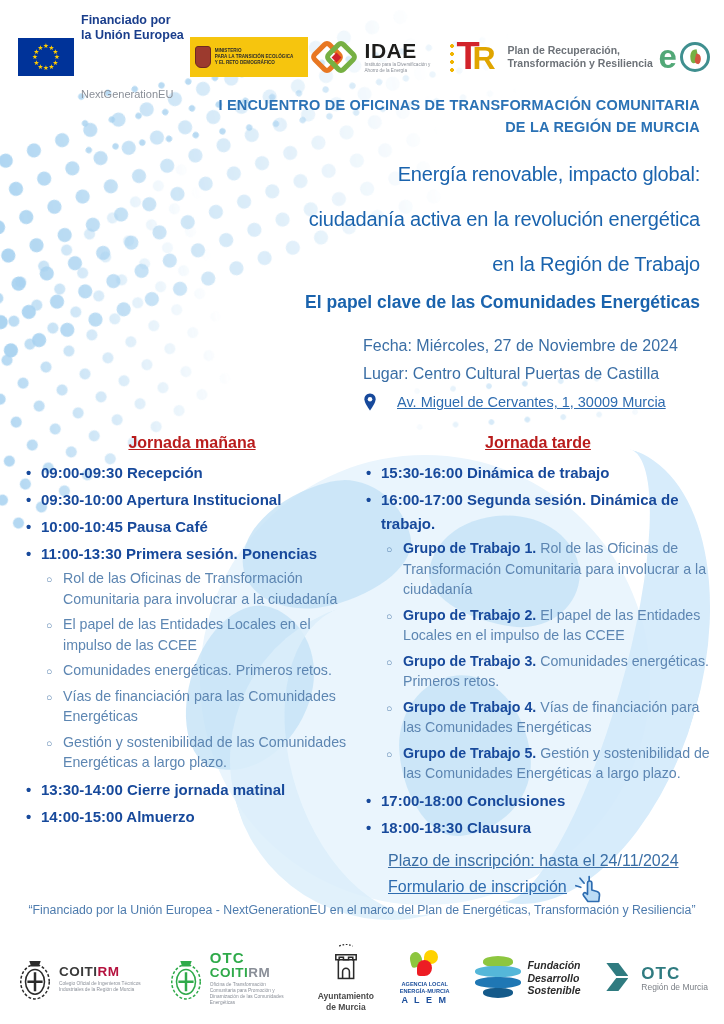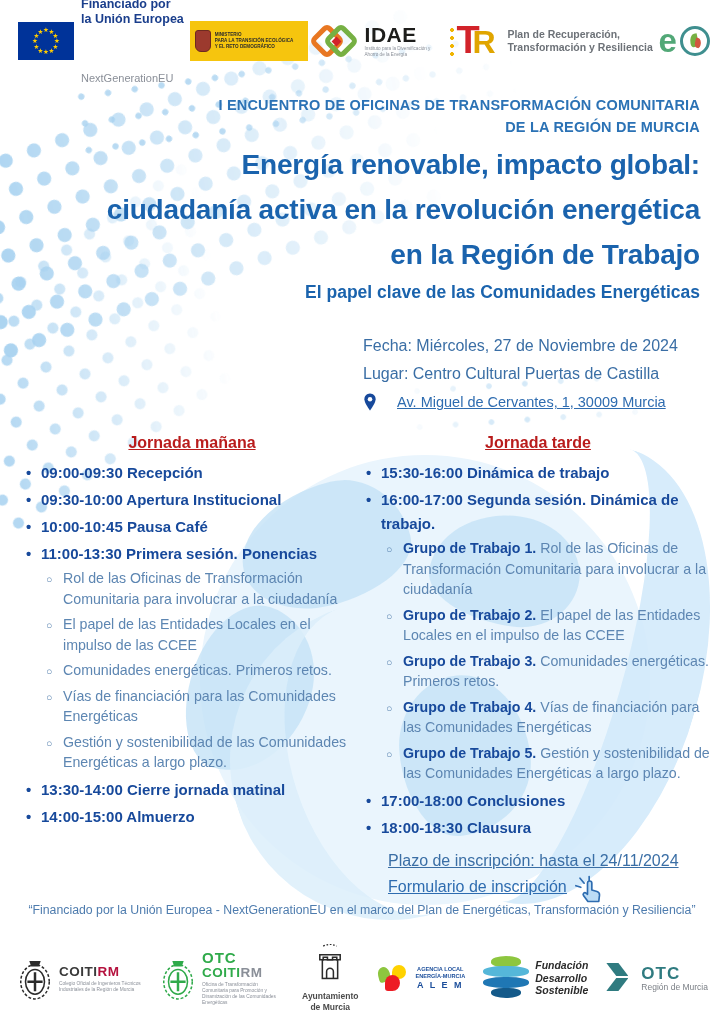--- a/index.html
+++ b/index.html
@@ -61,21 +61,21 @@
   }
   .leaf2 {
     top:600px; left:230px; width:320px; height:320px;
     border-left:62px solid #dcefFB; border-radius:50%;
     transform:rotate(-18deg); opacity:.85;
   }
 
   .content { position:relative; z-index:1; }
 
   
-  .logos-row { position:absolute; top:8px; left:18px; right:14px; height:66px;
+  .logos-row { position:absolute; top:24px; left:18px; right:14px; height:66px;
     display:flex; align-items:center; justify-content:space-between; }
   .logo-item { display:flex; align-items:center; gap:7px; }
   .eu-flag { width:56px; height:38px; background:#003399; flex:0 0 auto; }
   .eu-text .l1, .eu-text .l2 { font-size:12.5px; font-weight:bold; color:#1a3e8c; line-height:15px; }
   .eu-text .l3 { font-size:11px; color:#8a8f98; line-height:15px;margin-top:44px; }
   .ministry-box { width:118px; height:40px; background:#f6c50e; display:flex; align-items:center; padding:3px 5px; gap:4px; }
   .crest { width:16px; height:22px; background:#9c3a2e; border-radius:3px 3px 6px 6px; border:1.5px solid #6e2a20; flex:0 0 auto; }
   .ministry-text div { font-size:4.6px; font-weight:bold; color:#2b2b2b; line-height:6.2px; }
   .idae-mark { position:relative; width:44px; height:40px; flex:0 0 auto; }
   .idae-mark .oct { position:absolute; width:26px; height:26px; border-radius:6px; transform:rotate(45deg); }
@@ -92,21 +92,21 @@
   .prtr-text div { font-size:10.5px; font-weight:bold; color:#6d7278; line-height:13.5px; }
   .eo-mark { display:flex; gap:3px; align-items:center; }
   .eo-e { font-size:33px; font-weight:bold; color:#52a877; line-height:34px; }
   .eo-ring { position:relative; width:30px; height:30px; border:3px solid #3f8f8f; border-radius:50%; }
   .eo-ring .lf1 { position:absolute; left:7px; top:5px; width:8px; height:13px; background:#76b043; border-radius:80% 0 60% 40%; transform:rotate(-12deg); }
   .eo-ring .lf2 { position:absolute; left:12px; top:9px; width:6px; height:10px; background:#d2553f; border-radius:0 80% 40% 60%; transform:rotate(14deg); }
 
   
   .title-zone { position:absolute; top:94px; left:0; right:24px; text-align:right;padding-left:20px; }
   .kicker { font-size:14.5px; font-weight:bold; color:#2b72b5; line-height:22px; letter-spacing:.2px; }
-  .main-title { margin-top:4px; font-size:28px; font-weight:bold; color:#1a63ad; line-height:45px; letter-spacing:-.2px; }
+  .main-title { margin-top:14px; font-size:20px; font-weight:normal; color:#1a63ad; line-height:45px; letter-spacing:-.2px; }
   .subtitle { margin-top:5px; font-size:17.5px; font-weight:bold; color:#1a63ad; }
 
   
   .details { position:absolute; top:332px; left:363px; color:#3a6ea5; font-size:16px; line-height:28px; }
   .addr-row { display:flex; align-items:center; gap:20px; }
   .addr-row svg { flex:0 0 auto; }
   a.addr-link { color:#2e6cb0; font-size:14.5px; text-decoration:underline; }
 
   
   .col { position:absolute; top:434px; }
@@ -135,21 +135,21 @@
     display:flex; align-items:center; justify-content:space-between; padding:0 16px; gap:4px; }
   .flogo { display:flex; align-items:center; gap:5px; }
   .crest-svg { width:38px; height:46px; }
   .coitirm-text .acr { font-size:13.5px; font-weight:bold; letter-spacing:.5px; line-height:15px; }
   .acr .main-g { color:#3a3a3a; } .acr .accent-r { color:#b5123e; }
   .acr .main-green { color:#2faa4a; } .acr .accent-gray { color:#8a8f98; }
   .coitirm-text .desc { font-size:4.8px; color:#8a8f98; width:82px; line-height:6px; margin-top:2px; }
   .otc-green { font-size:15px; font-weight:bold; color:#2faa4a; line-height:15px; letter-spacing:1px; }
   .ayto { display:flex; flex-direction:column; align-items:center; }
   .ayto-text { font-size:8.5px; font-weight:bold; color:#4a4a4a; text-align:center; line-height:10.5px; margin-top:2px; }
-  .alem { display:flex; flex-direction:row; align-items:center; }
+  .alem { display:flex; flex-direction:column; align-items:center; }
   .alem-blobs { position:relative; width:34px; height:26px; }
   .alem-blobs span { position:absolute; border-radius:50% 50% 50% 20%; }
   .blob-g { left:2px; top:2px; width:12px; height:15px; background:#8dc63f; transform:rotate(-15deg); }
   .blob-y { left:16px; top:0; width:14px; height:14px; background:#ffd200; border-radius:50% 50% 20% 50%; }
   .blob-r { left:9px; top:10px; width:15px; height:16px; background:#ed1c24; border-radius:30% 50% 50% 50%; }
   .alem-text { text-align:center; }
   .alem-text .a1 { font-size:5.6px; font-weight:bold; color:#1b4e9b; line-height:7px; }
   .alem-text .a2 { font-size:5.6px; font-weight:bold; color:#1b4e9b; line-height:7px; }
   .alem-text .a3 { font-size:9px; font-weight:bold; color:#1b4e9b; letter-spacing:2px; line-height:11px; }
   .fds { display:flex; align-items:center; gap:6px; }

